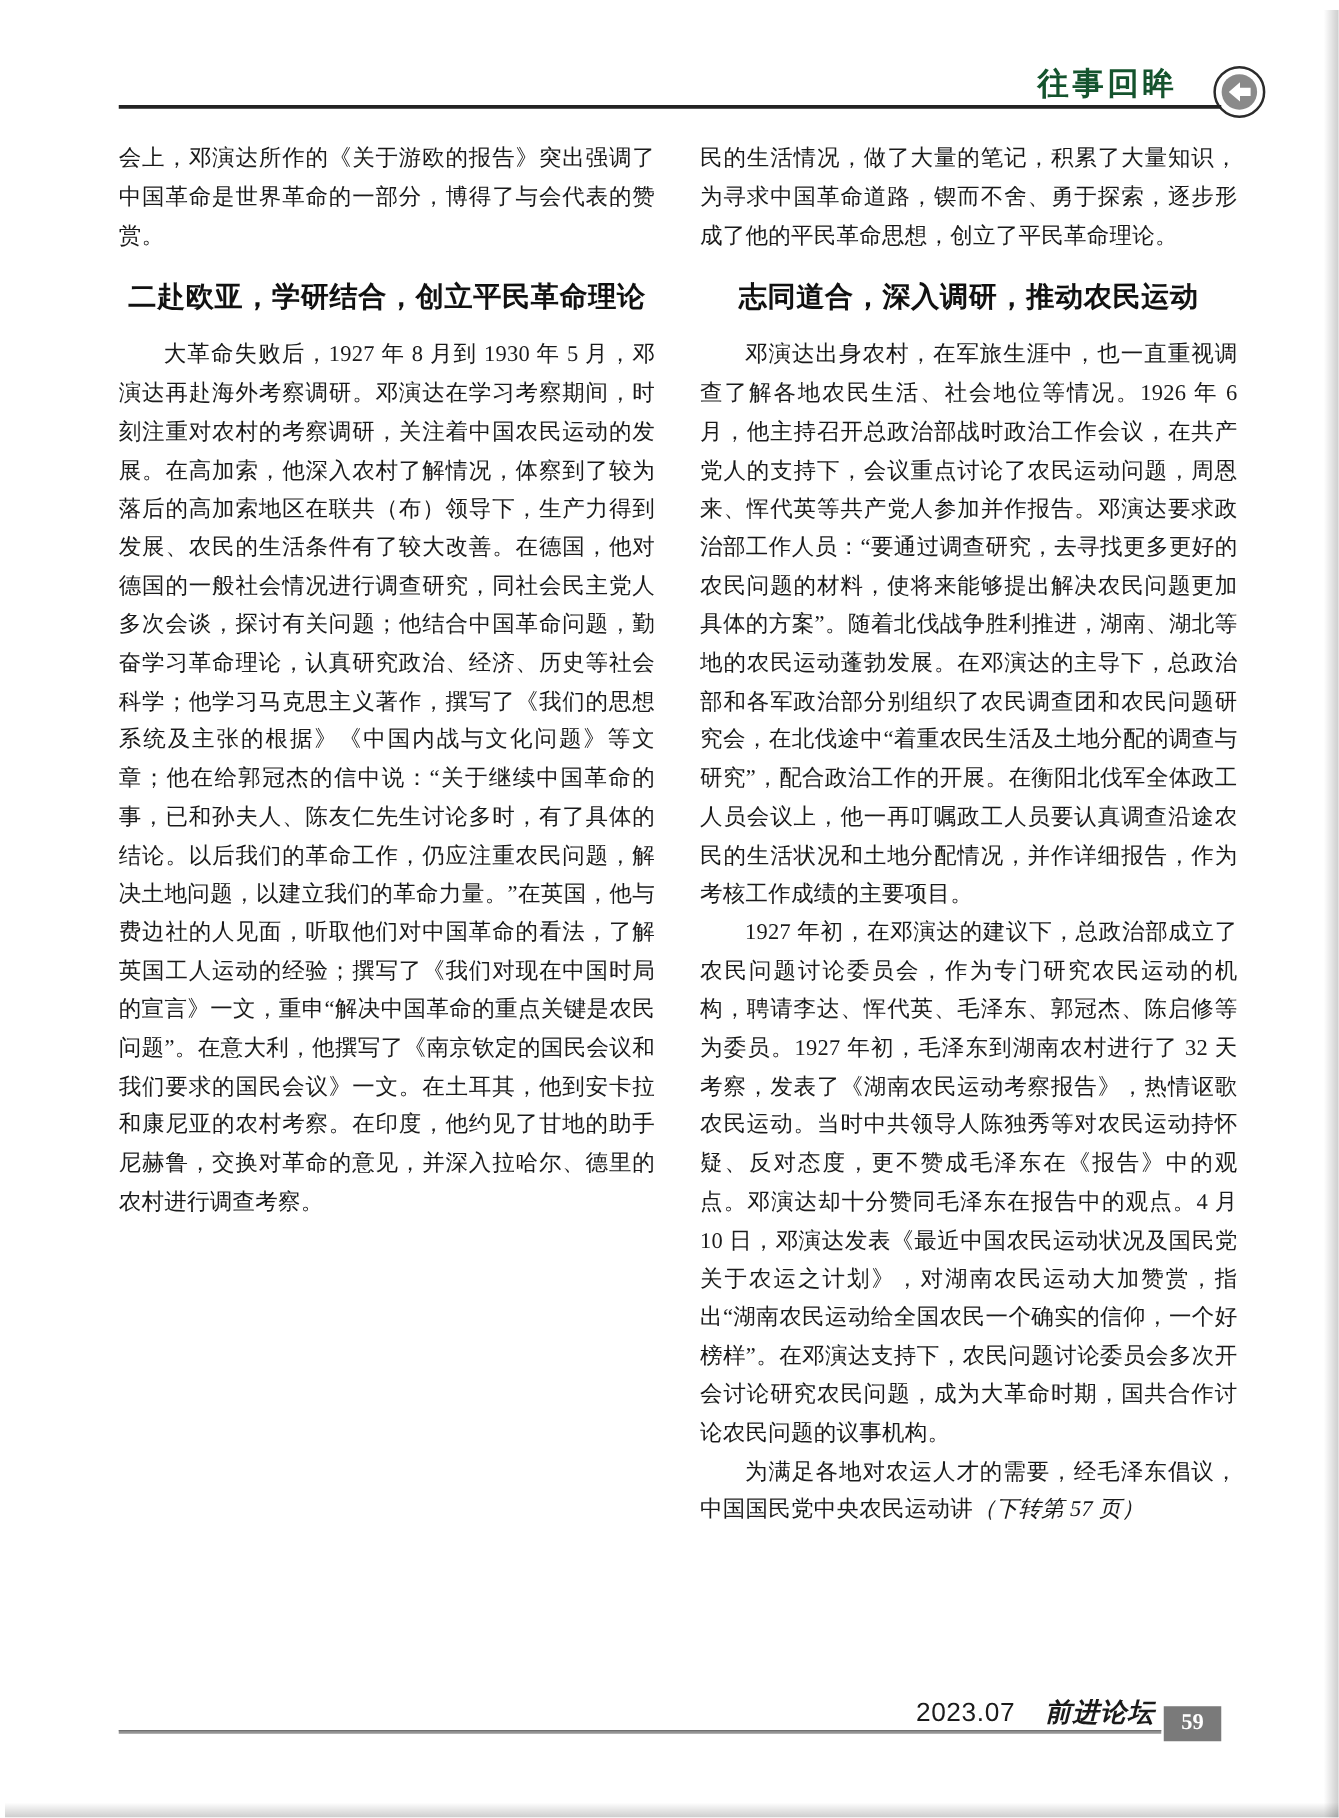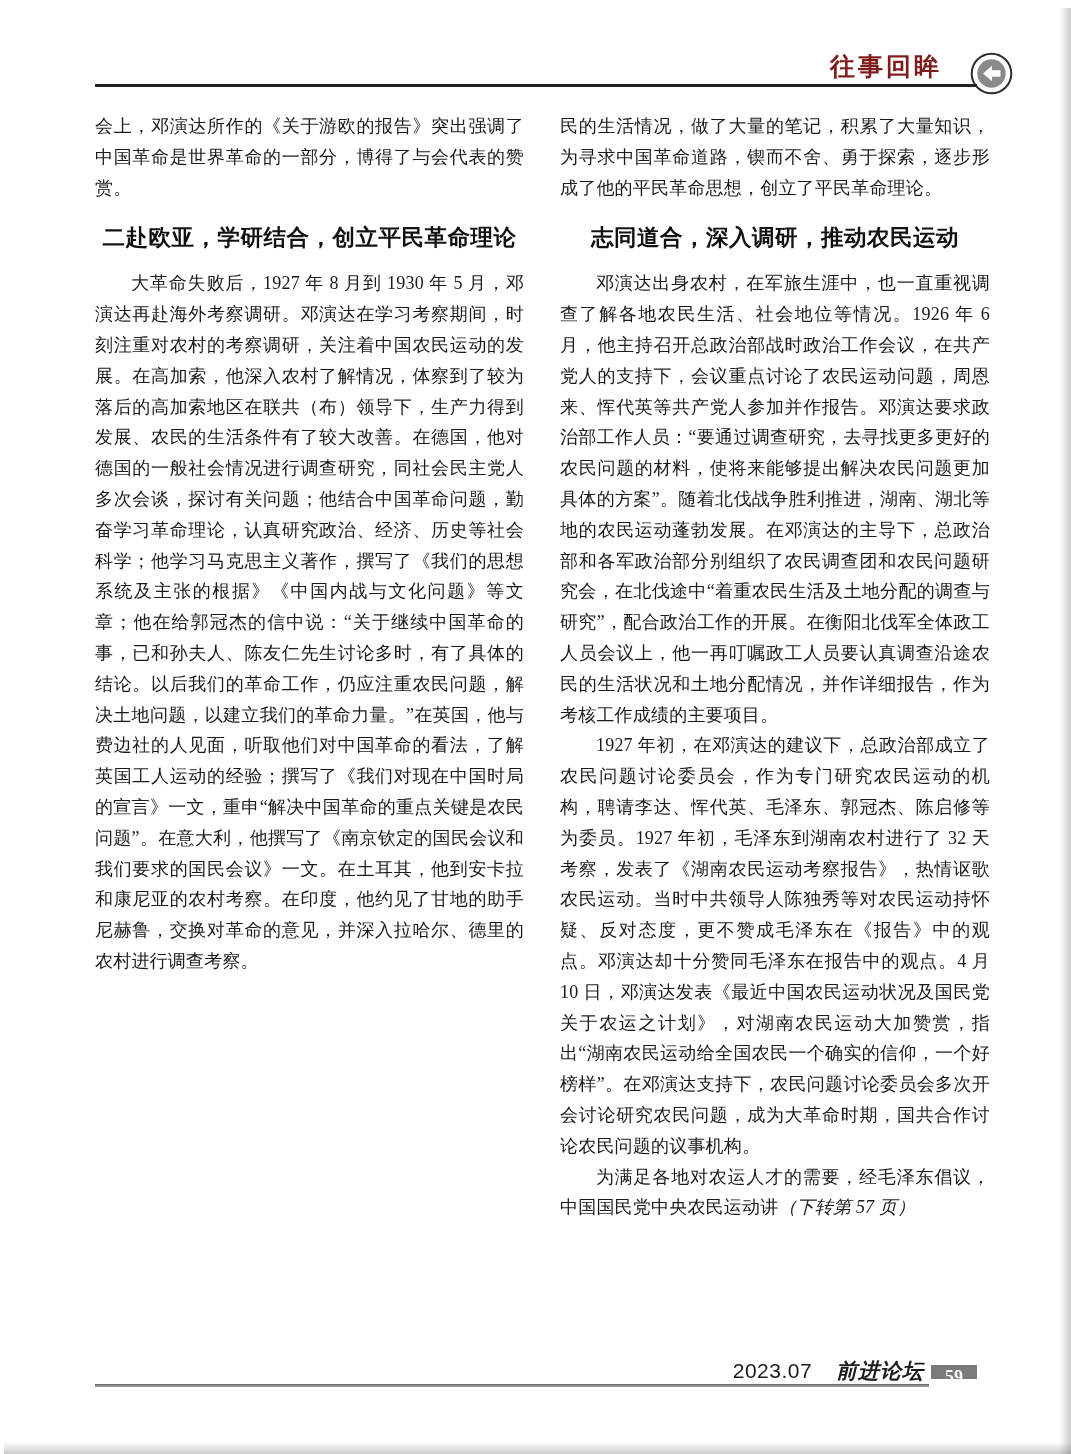--- a/index.html
+++ b/index.html
@@ -14,21 +14,21 @@
 
   
   .header-label {
     position: absolute;
     top: 50px;
     right: 129px;
     font-family: "Liberation Sans", "DejaVu Sans", sans-serif;
     font-weight: 600;
     font-size: 25px;
     letter-spacing: 3px;
-    color: #7f1d1d;
+    color: #14532d;
     white-space: nowrap;
   }
   .header-icon {
     position: absolute;
     top: 52px;
     left: 970px;
     width: 43px;
     height: 43px;
   }
   .header-rule {
@@ -94,21 +94,21 @@
     width: 834px;
     height: 3px;
     background: #949494;
     border-top: 1px solid #6f6f6f;
   }
   .page-badge {
     position: absolute;
     left: 931px;
     top: 1365px;
     width: 46px;
-    height: 14px;
+    height: 28px;
     background: #7a7a7a;
     color: #ffffff;
     font-family: "Liberation Serif", "DejaVu Serif", serif;
     font-weight: bold;
     font-size: 18px;
     line-height: 25px;
     text-align: center;
   }
 
   

